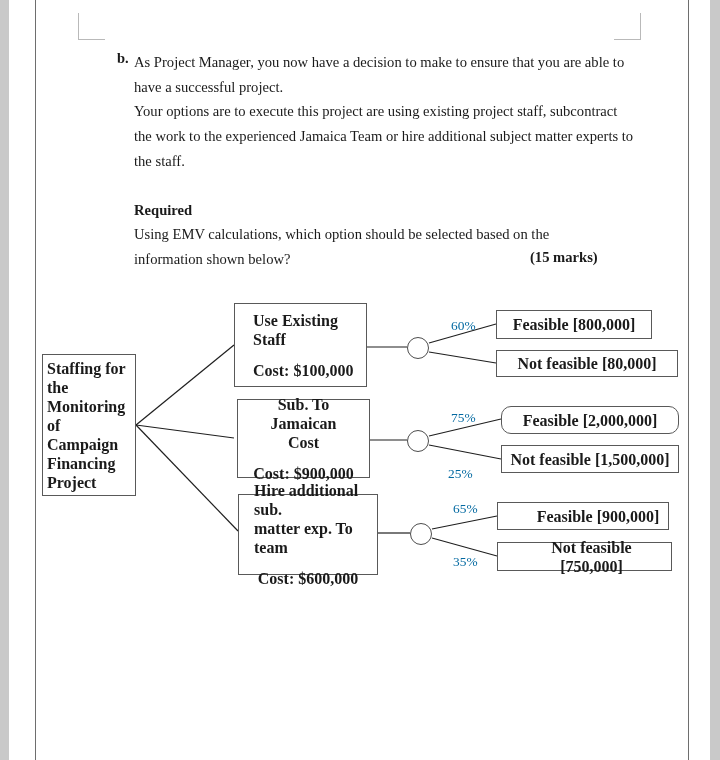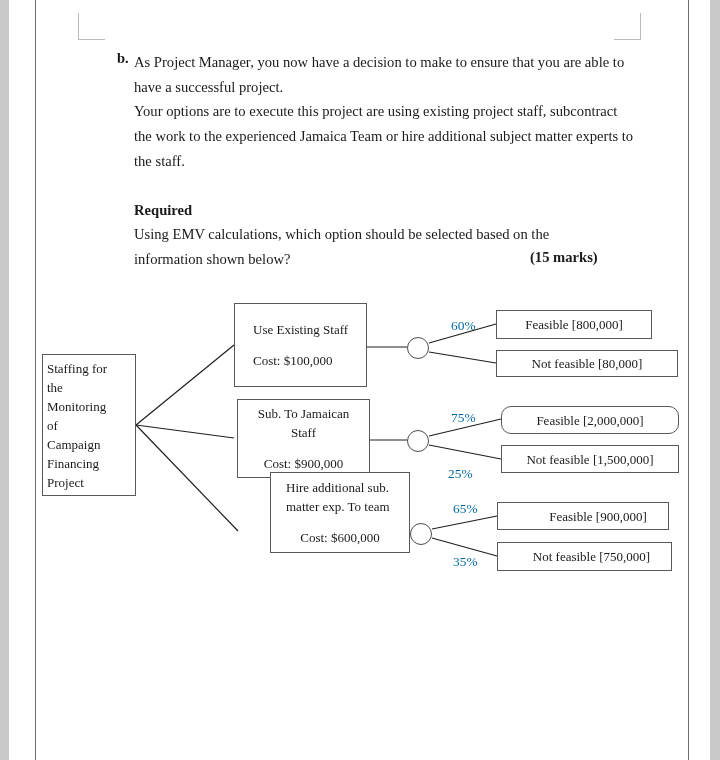--- a/index.html
+++ b/index.html
@@ -111,23 +111,24 @@
     overflow: visible;
   }
   .node {
     position: absolute;
     box-sizing: border-box;
     border: 1px solid #595959;
     background: #ffffff;
     display: flex;
     flex-direction: column;
     justify-content: center;
-    font-size: 13px;
+    font-size: 16px;
     line-height: 19px;
     color: #1a1a1a;
+    font-weight: bold;
   }
   .node .line { display: block; }
   .node.root { padding: 6px 4px; }
   .node.option { padding: 7px 9px; }
   .node.option .title { text-align: center; }
   .node.option.opt1 .title { text-align: left; padding-left: 9px; }
   .node.option.opt1 .cost { text-align: left; padding-left: 9px; }
   .node.option.opt3 .title { text-align: left; padding-left: 6px; }
   .node.option .cost { text-align: center; margin-top: 12px; }
   .node.option.opt3 .cost { text-align: center; }
@@ -223,34 +224,34 @@
     <span class="prob" style="left:419px; top:368px;"></span>
     <div class="node outcome" style="left:496px; top:310px; width:156px; height:29px;">
       <span>Feasible [800,000]</span>
     </div>
     <div class="node outcome" style="left:496px; top:350px; width:182px; height:27px;">
       <span>Not feasible [80,000]</span>
     </div>
 
     <div class="node option opt2" style="left:237px; top:399px; width:133px; height:79px;">
       <span class="title">Sub. To Jamaican</span>
-      <span class="title">Staff</span>
+      <span class="title">Cost</span>
       <span class="cost">Cost: $900,000</span>
     </div>
     <div class="chance-circle" style="left:407px; top:430px;"></div>
     <span class="prob" style="left:419px; top:410px;">75%</span>
     <span class="prob" style="left:416px; top:466px;">25%</span>
     <div class="node outcome" style="left:501px; top:406px; width:178px; height:28px;border-radius:10px;">
       <span>Feasible [2,000,000]</span>
     </div>
     <div class="node outcome" style="left:501px; top:445px; width:178px; height:28px;">
       <span>Not feasible [1,500,000]</span>
     </div>
 
-    <div class="node option opt3" style="left:238px; top:472px; width:140px; height:81px;margin-left:32px;">
+    <div class="node option opt3" style="left:238px; top:494px; width:140px; height:81px;">
       <span class="title">Hire additional sub.</span>
       <span class="title">matter exp. To team</span>
       <span class="cost">Cost: $600,000</span>
     </div>
     <div class="chance-circle" style="left:410px; top:523px;"></div>
     <span class="prob" style="left:421px; top:501px;">65%</span>
     <span class="prob" style="left:421px; top:554px;">35%</span>
     <div class="node outcome" style="left:497px; top:502px; width:172px; height:28px;padding-left:36px;">
       <span>Feasible [900,000]</span>
     </div>

